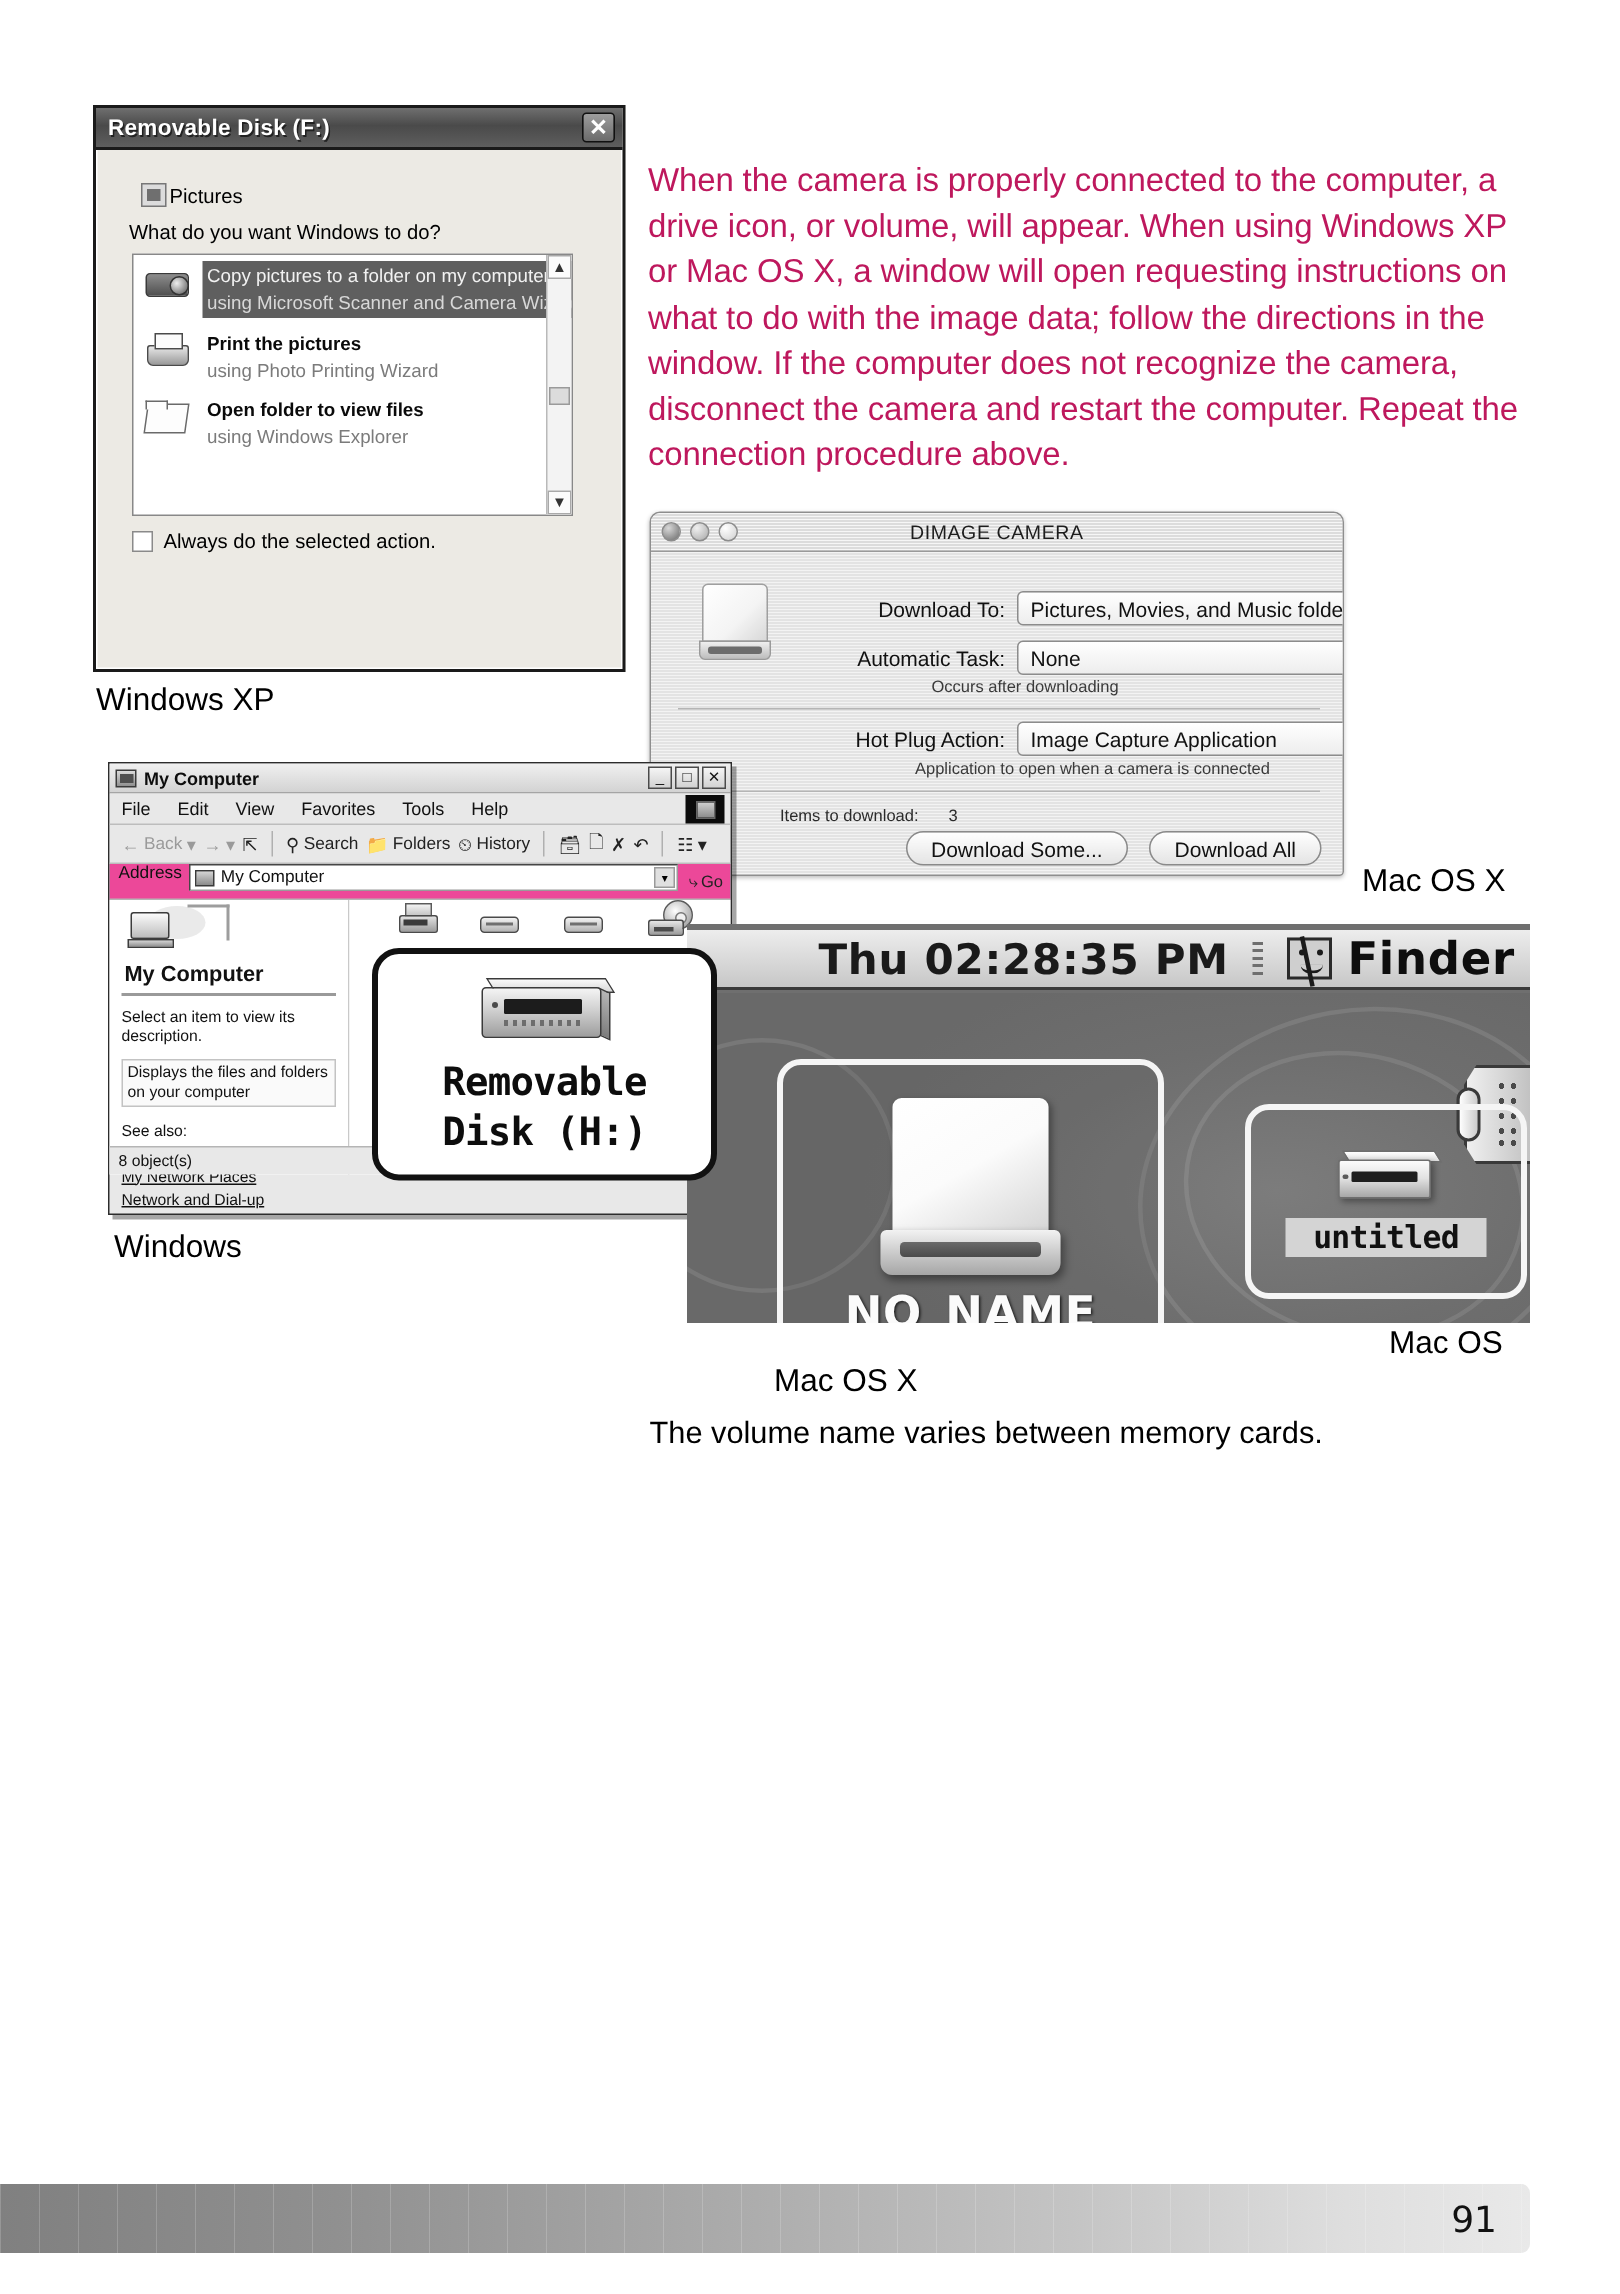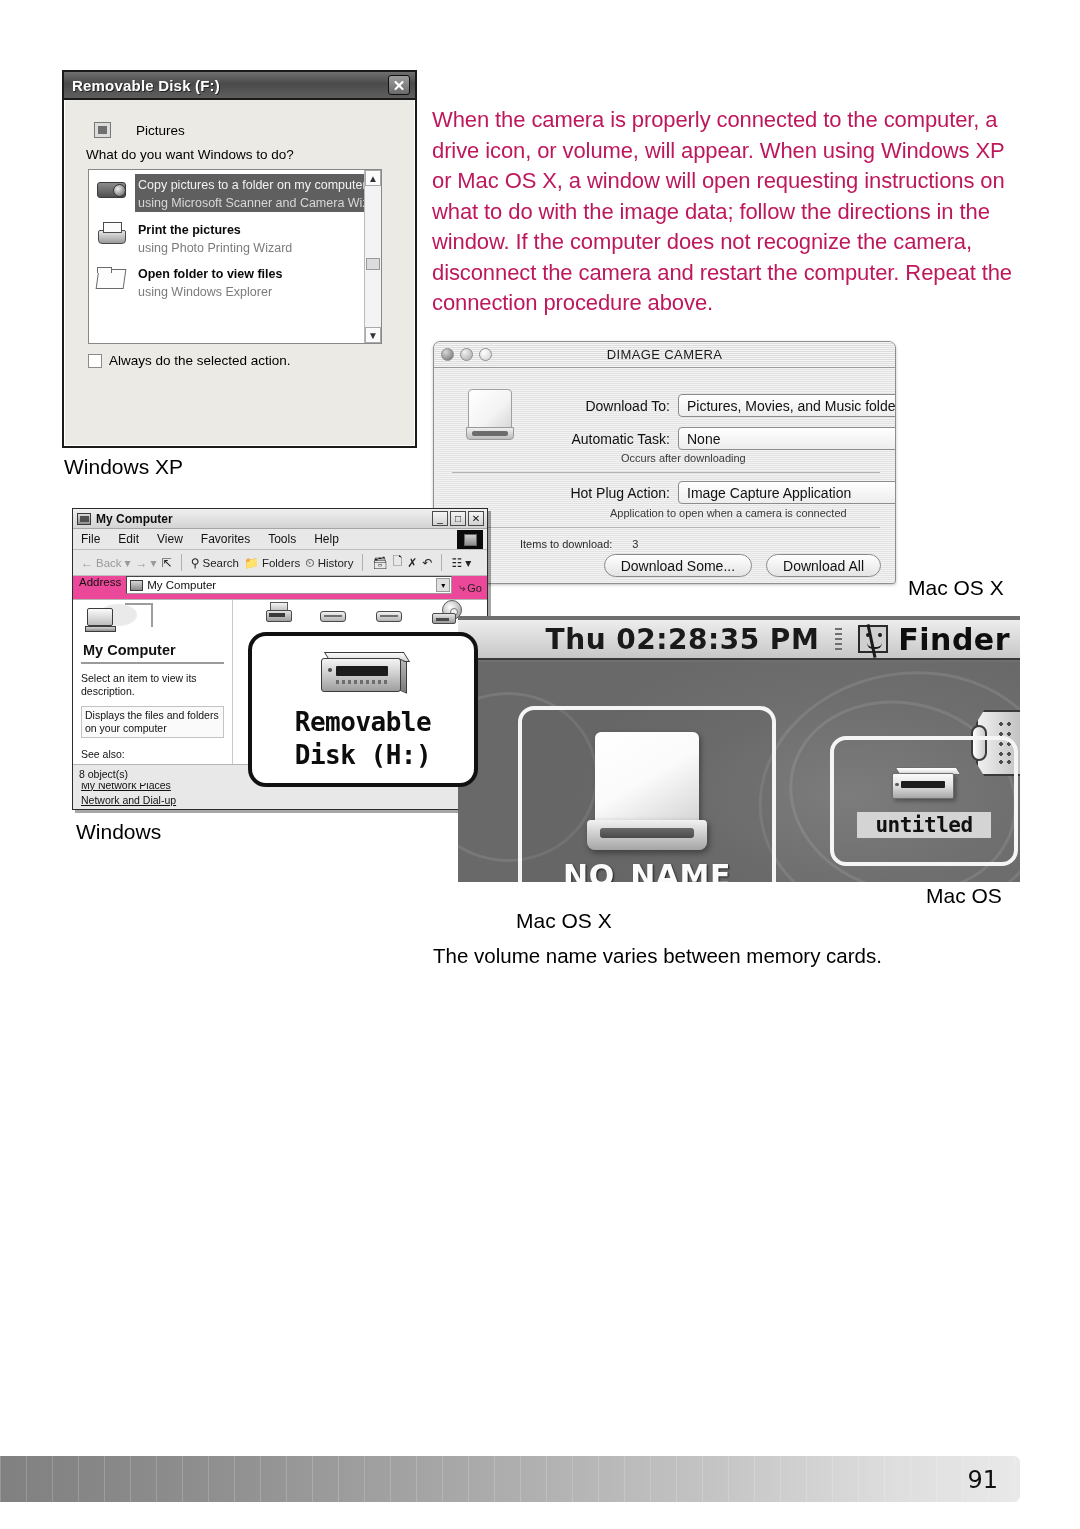--- a/index.html
+++ b/index.html
@@ -51,21 +51,21 @@
   }
   #xp-close {
     position:absolute; right:5px; top:3px; width:22px; height:20px;
     background:linear-gradient(to bottom,#9d9d9d,#6b6b6b);
     border:1.5px solid #111; border-radius:3px;
     display:flex; align-items:center; justify-content:center;
     color:#fff; font-size:15px; font-weight:bold; line-height:1;
   }
   #xp-body { padding:12px 16px 8px 22px; }
   #xp-desc { font-size:13.5px; line-height:17px; color:#1b1b1b; width:300px; }
-  #xp-filetype { display:flex; align-items:center; gap:25px; margin:10px 0 9px 8px; }
+  #xp-filetype { display:flex; align-items:center; gap:2px; margin:10px 0 9px 8px; }
   .pic-icon {
     width:17px; height:16px; background:#dcdcdc;
     border:1.5px solid #777; position:relative; flex:0 0 auto;
   }
   .pic-icon::after {
     content:""; position:absolute; left:3px; top:3px; width:9px; height:8px;
     background:#6f6f6f;
   }
   #xp-filetype-label { font-size:13.5px; }
   #xp-question { font-size:13.5px; margin:0 0 7px 0; }

